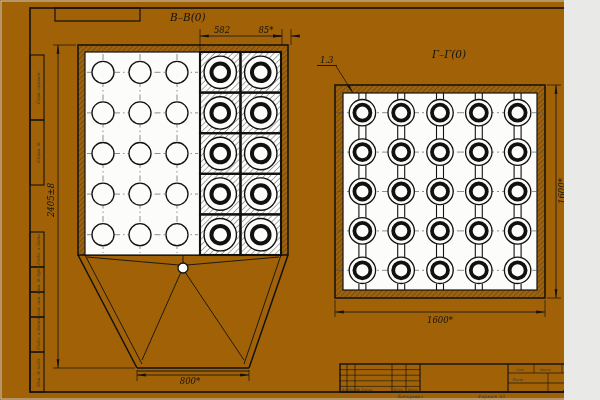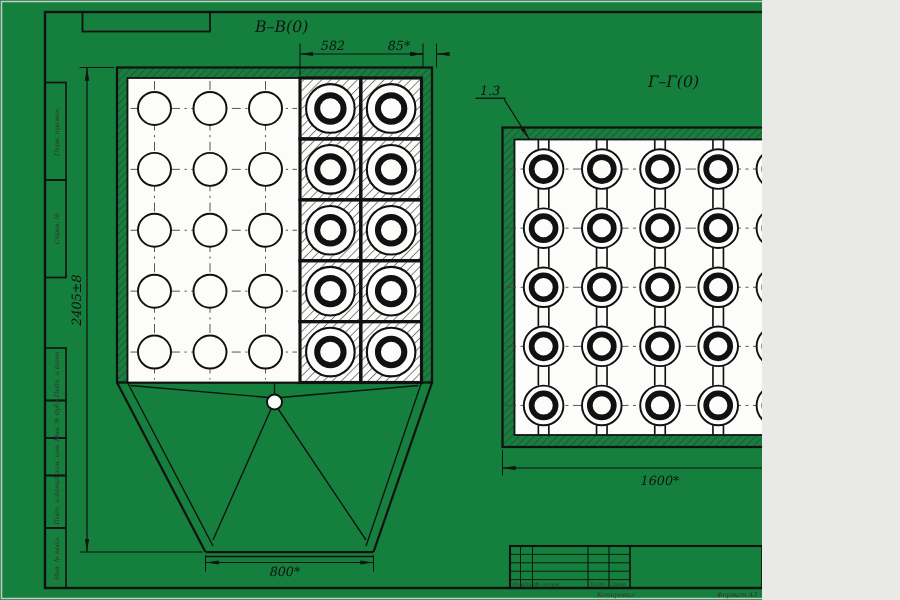--- a/index.html
+++ b/index.html
@@ -1,16 +1,16 @@
 <!DOCTYPE html>
 <html><head>
 <meta charset="utf-8">
 <style>
   html,body{margin:0;padding:0;background:#e9e9e7;}
-  .page{position:relative;width:508px;height:400px;background:#15803d;overflow:hidden;
+  .page{position:relative;width:564px;height:400px;background:#a16207;overflow:hidden;
         font-family:"DejaVu Serif",serif;text-align:center;}
   svg{position:absolute;left:0;top:0;}
   .t{font-family:"DejaVu Serif",serif;font-style:italic;fill:#111;}
   .tiny{font-family:"DejaVu Serif",serif;font-style:italic;fill:#333;}
 </style>
 </head>
 <body>
 
 <div class="page">
 <svg width="600" height="400" viewBox="0 0 600 400">

